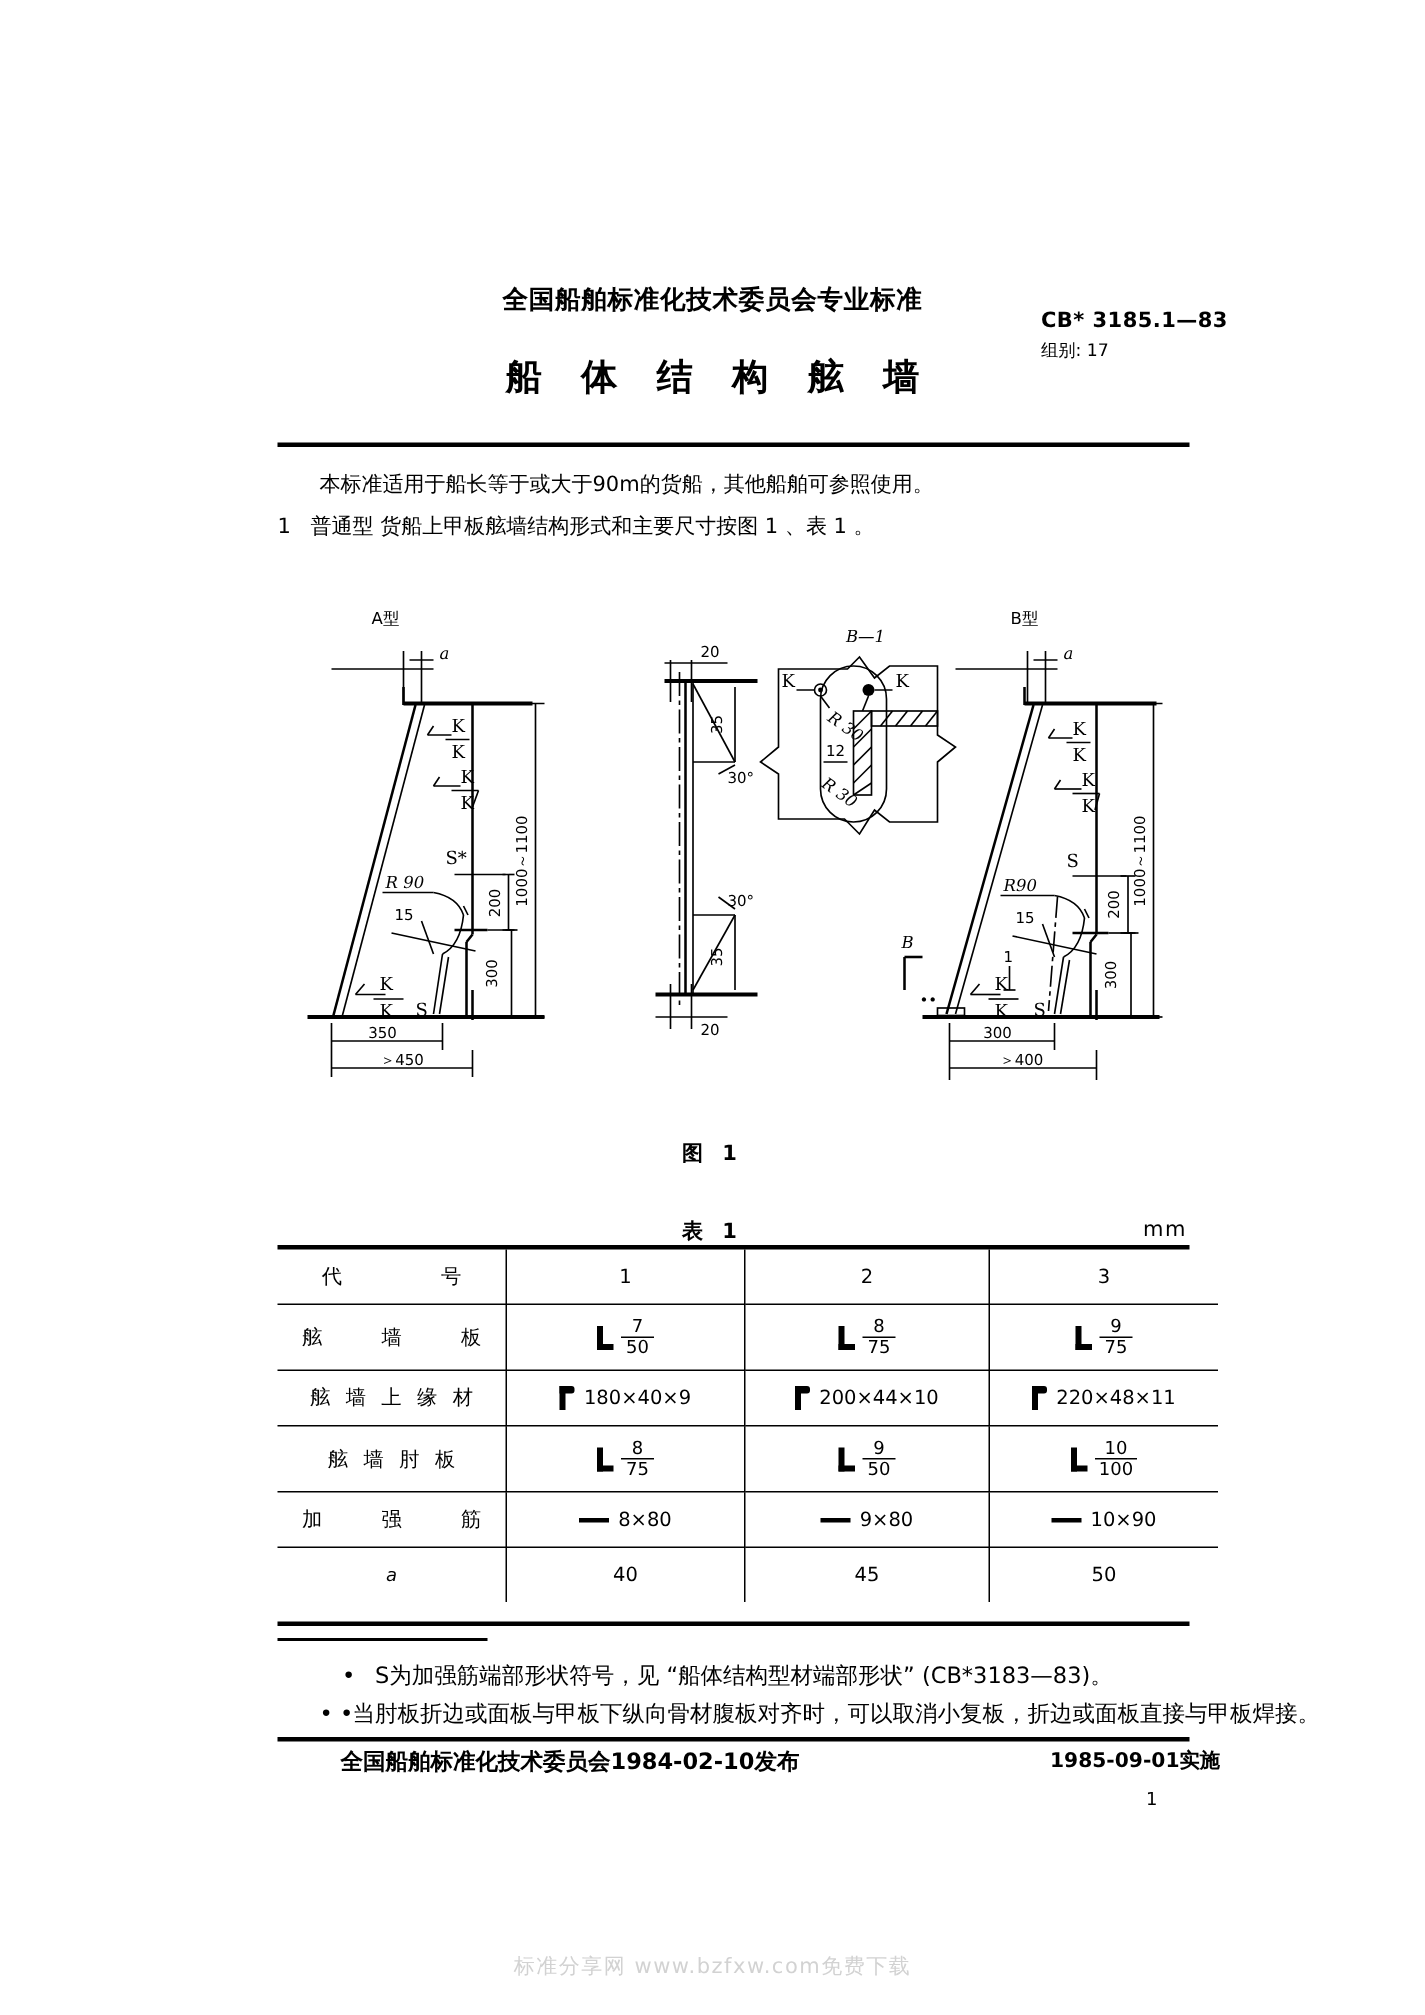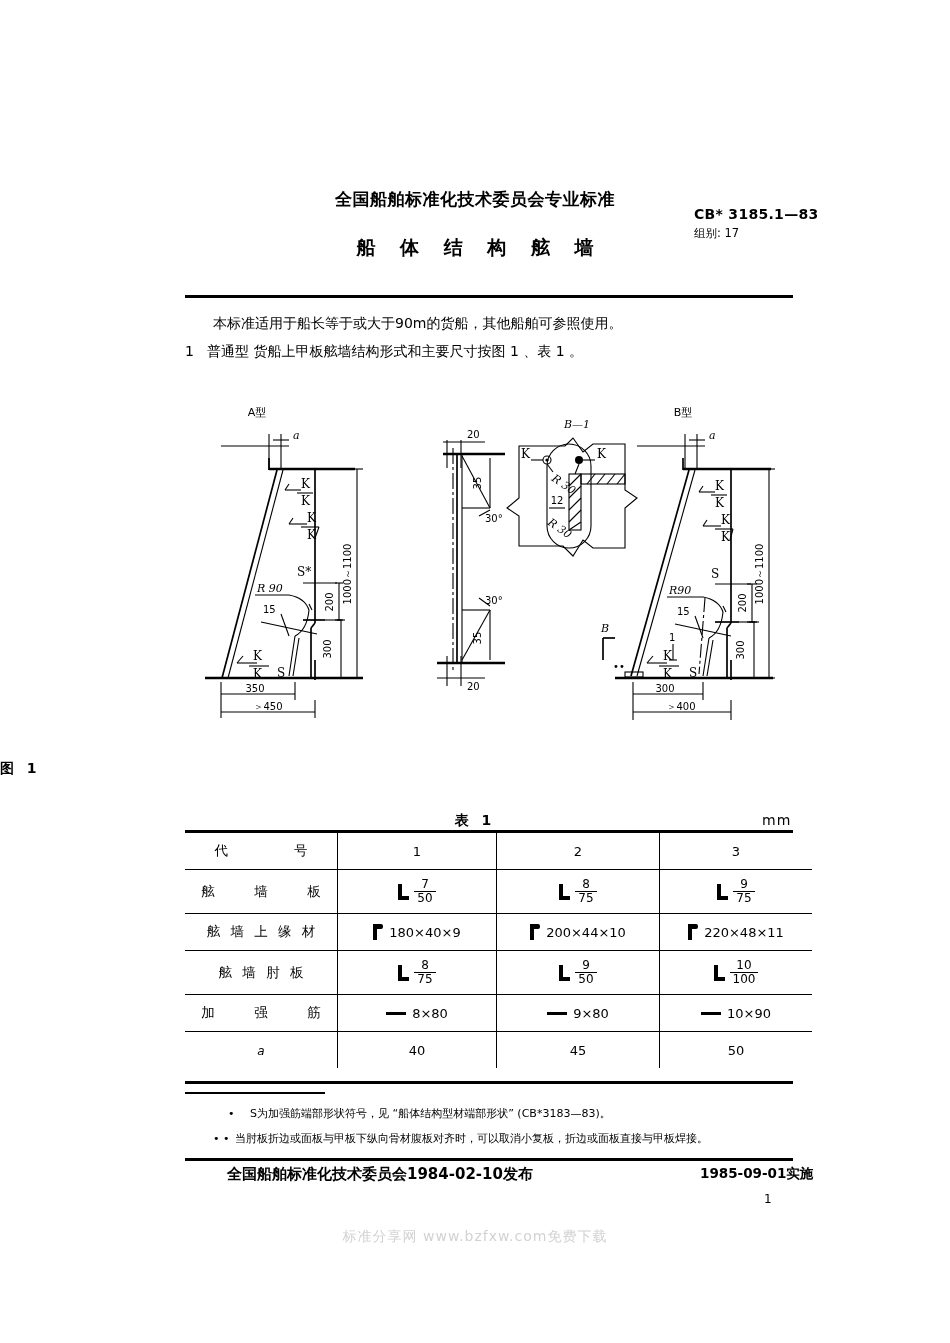--- a/index.html
+++ b/index.html
@@ -16,21 +16,21 @@
   
   .hdr-org{
     position:absolute;left:0;top:188px;width:950px;
     text-align:center;
     font-family:"DejaVu Sans","Liberation Sans",sans-serif;
     font-size:17px;font-weight:bold;letter-spacing:.5px;
   }
   .hdr-title{
     position:absolute;left:0;top:235px;width:950px;
     text-align:center;
-    font-size:19px;font-weight:bold;letter-spacing:9px;
+    font-size:24px;font-weight:bold;letter-spacing:9px;
     text-indent:9px;
   }
   .hdr-code{
     position:absolute;left:694px;top:206px;
     font-size:14px;font-weight:bold;letter-spacing:.3px;
     white-space:nowrap;
   }
   .hdr-group{
     position:absolute;left:694px;top:226px;
     font-size:11.5px;white-space:nowrap;
@@ -46,21 +46,21 @@
   }
   .p-clause{
     position:absolute;left:185px;top:341px;width:610px;
     font-size:14px;line-height:1.55;
   }
   .p-clause .num{display:inline-block;width:22px;}
 
   
   .figwrap{position:absolute;left:185px;top:398px;width:615px;height:400px;}
   .fig-caption{
-    position:absolute;left:0;top:760px;width:950px;text-align:left;
+    position:absolute;left:0;top:760px;width:950px;text-align:center;
     font-size:14px;font-weight:bold;letter-spacing:4px;
   }
   .tbl-caption{
     position:absolute;left:0;top:812px;width:950px;text-align:center;
     font-size:14px;font-weight:bold;letter-spacing:4px;
   }
   .tbl-unit{
     position:absolute;left:762px;top:812px;
     font-size:14px;letter-spacing:1px;
   }
@@ -100,34 +100,34 @@
   .gl-angle{display:inline-block;width:11px;height:16px;position:relative;vertical-align:middle;}
   .gl-angle:before{content:"";position:absolute;left:0;top:0;width:4px;height:16px;background:#000;}
   .gl-angle:after{content:"";position:absolute;left:0;bottom:0;width:11px;height:4px;background:#000;}
   .gl-bulb{display:inline-block;width:10px;height:16px;position:relative;vertical-align:middle;margin-right:4px;}
   .gl-bulb:before{content:"";position:absolute;left:0;top:0;width:4px;height:16px;background:#000;}
   .gl-bulb:after{content:"";position:absolute;left:0;top:0;width:10px;height:5px;background:#000;border-radius:0 2px 2px 0;}
   .gl-flat{display:inline-block;width:20px;height:3px;background:#000;vertical-align:middle;margin-right:4px;}
 
   
   .notes-rule{position:absolute;left:185px;top:1092px;width:140px;height:2px;background:#000;}
-  .note{position:absolute;font-size:11px;line-height:1.5;white-space:nowrap;}
+  .note{position:absolute;font-size:15px;line-height:1.5;white-space:nowrap;}
   .note1{left:228px;top:1106px;}
   .note2{left:213px;top:1131px;}
   .note .mk{display:inline-block;width:22px;}
 
   
   .ftr-rule-top{position:absolute;left:185px;top:1158px;width:608px;height:3px;background:#000;}
   .ftr-left{position:absolute;left:185px;top:1165px;font-size:15px;font-weight:bold;margin-left:42px;}
   .ftr-right{position:absolute;left:700px;top:1165px;font-size:13.5px;font-weight:bold;}
   .ftr-page{position:absolute;left:764px;top:1192px;font-size:12px;}
 
   
   .watermark{
-    position:absolute;left:0;top:1228px;width:950px;text-align:center;
+    position:absolute;left:0;top:1302px;width:950px;text-align:center;
     font-size:14px;color:#d2d2d2;letter-spacing:1px;
   }
 
   svg{display:block;}
   .fg{fill:none;stroke:#000;stroke-width:1.1;}
   .fg-th{fill:none;stroke:#000;stroke-width:2.6;}
   .fg-md{fill:none;stroke:#000;stroke-width:1.7;}
   .ft{font-family:"DejaVu Sans","Liberation Sans",sans-serif;font-size:10px;fill:#000;}
   .ft-i{font-family:"DejaVu Serif","Liberation Serif",serif;font-style:italic;font-size:11px;fill:#000;}
   .ft-lbl{font-family:"DejaVu Sans","Liberation Sans",sans-serif;font-size:11px;fill:#000;}

